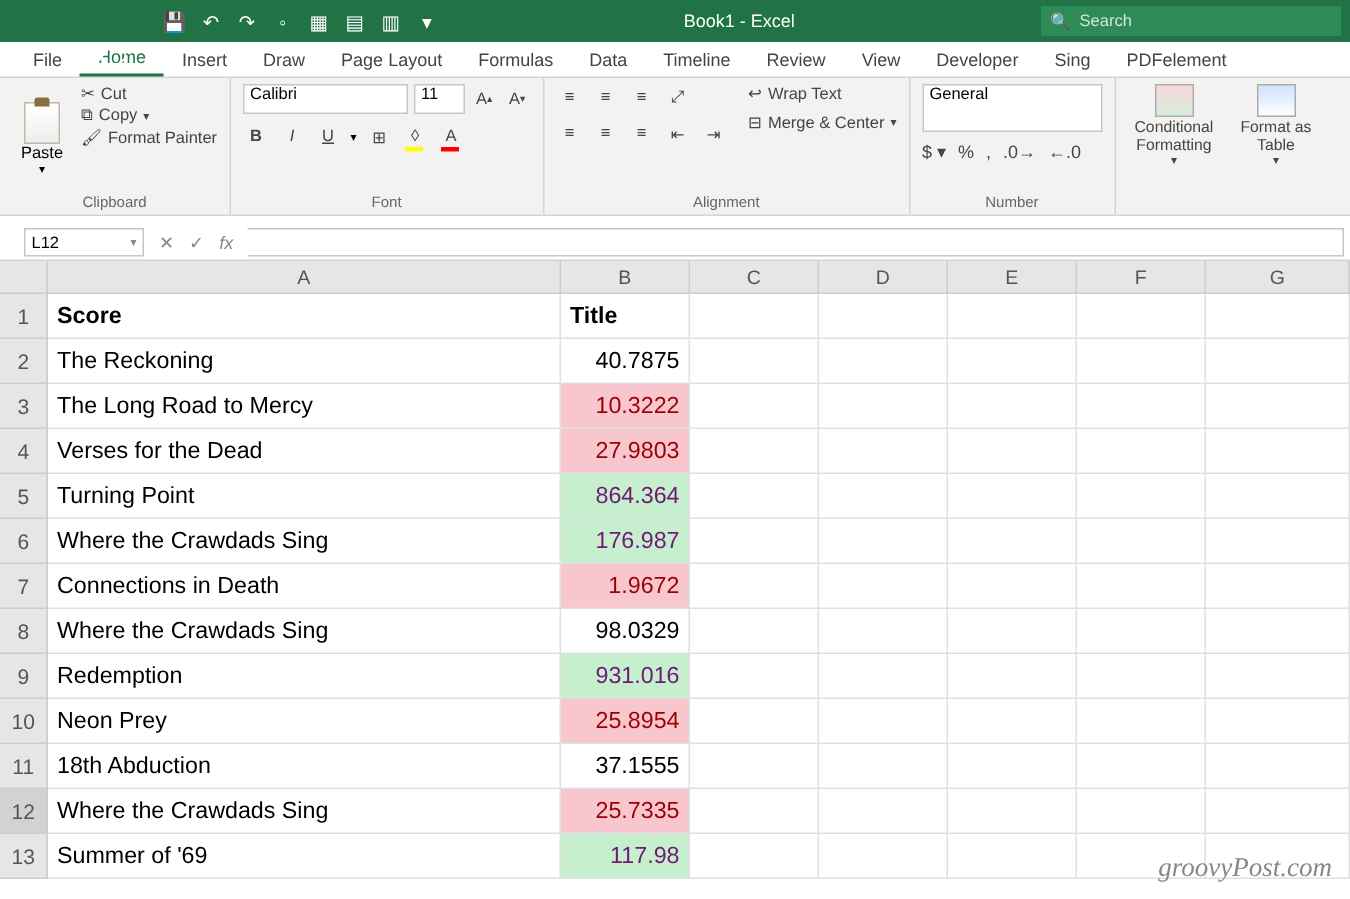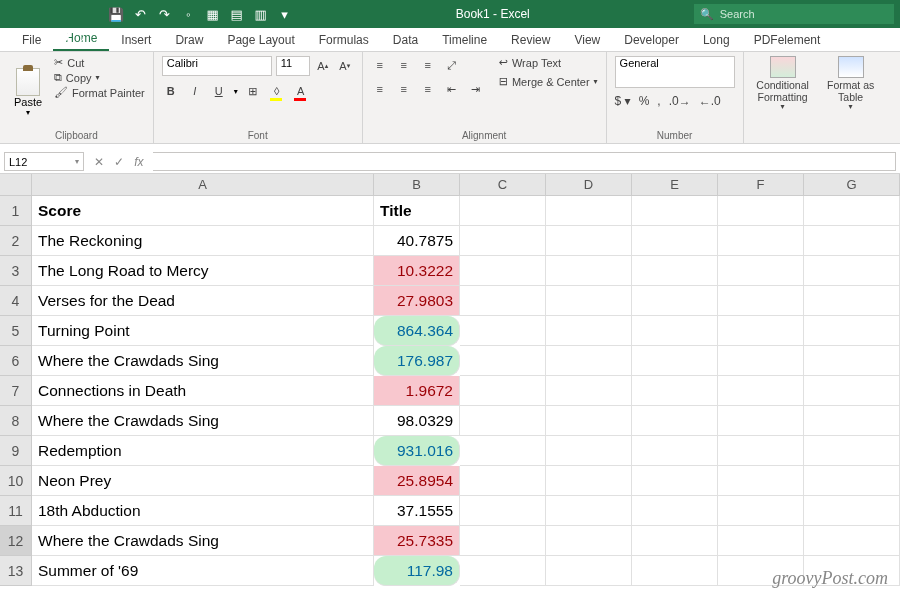--- a/index.html
+++ b/index.html
@@ -52,34 +52,34 @@
 .num-col { display:flex; flex-direction:column; gap:6px; }
 .num-select { border:1px solid #c8c6c4; background:#fff; height:32px; width:120px; font-size:11px; padding:0 4px; }
 .num-row { display:flex; gap:8px; font-size:12px; color:#444; align-items:center; }
 
 
 .styles-btn { display:flex; flex-direction:column; align-items:center; font-size:10.5px; color:#444; width:62px; line-height:1.1; text-align:center; }
 .styles-btn .sicon { width:26px; height:22px; margin-bottom:2px; border:1px solid #aaa; background: linear-gradient(#f8d7da,#d4edda); }
 
 
 .fbar { height: 24px; border-bottom: 1px solid #d4d4d4; display: flex; align-items: stretch; margin-top:6px; }
-.namebox { width: 80px; border: 1px solid #c8c6c4; display: flex; align-items: center; padding: 0 4px; font-size: 11px; justify-content: space-between; margin:2px 0 2px 4px; background:#fff; }
+.namebox { width: 80px; border: 1px solid #c8c6c4; display: flex; align-items: center; padding: 0 4px; font-size: 11px; justify-content: space-between; margin:2px 0 2px 16px; background:#fff; }
 .fx-btns { display:flex; align-items:center; gap:10px; padding:0 10px; color:#888; font-size:12px; }
 .fx-input { flex:1; border:1px solid #c8c6c4; border-left:none; margin:2px 4px 2px 0; background:#fff; }
 
 
 .grid { display: grid; grid-template-columns: 32px 342px 86px repeat(4,86px) 1fr; }
 .colhdr, .rowhdr, .corner { background:#e6e6e6; border-right:1px solid #ccc; border-bottom:1px solid #ccc; font-size:13px; color:#555; display:flex; align-items:center; justify-content:center; height:22px; }
 .rowhdr { height:30px; justify-content:center; font-size:14px; }
 .rowhdr.sel { background:#d2d2d2;text-align:right; }
 .cell { border-right:1px solid #e0e0e0; border-bottom:1px solid #e0e0e0; height:30px; padding:0 6px; display:flex; align-items:center; font-size:15.5px; color:#000; }
 .cell.header { font-weight:700; }
 .cell.num { justify-content:flex-end; }
 .cell.red { background:#f8c7ce; color:#9c0006; }
-.cell.green { background:#c6efce; color:#0369a1;border-radius:12px; }
+.cell.green { background:#c6efce; color:#701a75; }
 
 .watermark { position:absolute; right:12px; bottom:10px; color:#888; font-style:italic; font-size:18px; font-family: Georgia, serif; }
 </style>
 </head>
 <body>
 
 <div class="titlebar">
   <div class="autosave">
     <span>AutoSave</span>
     <span class="toggle"></span>
@@ -107,21 +107,21 @@
     <div class="tab active">Home</div>
     <div class="tab">Insert</div>
     <div class="tab">Draw</div>
     <div class="tab">Page Layout</div>
     <div class="tab">Formulas</div>
     <div class="tab">Data</div>
     <div class="tab">Timeline</div>
     <div class="tab">Review</div>
     <div class="tab">View</div>
     <div class="tab">Developer</div>
-    <div class="tab">Long</div>
+    <div class="tab">Sing</div>
     <div class="tab">PDFelement</div>
   </div>
 
 <div class="ribbon">
 
   <div class="group">
     <div class="group-body">
       <div class="paste-btn">
         <div class="clip-icon"></div>
         <span>Paste</span>

